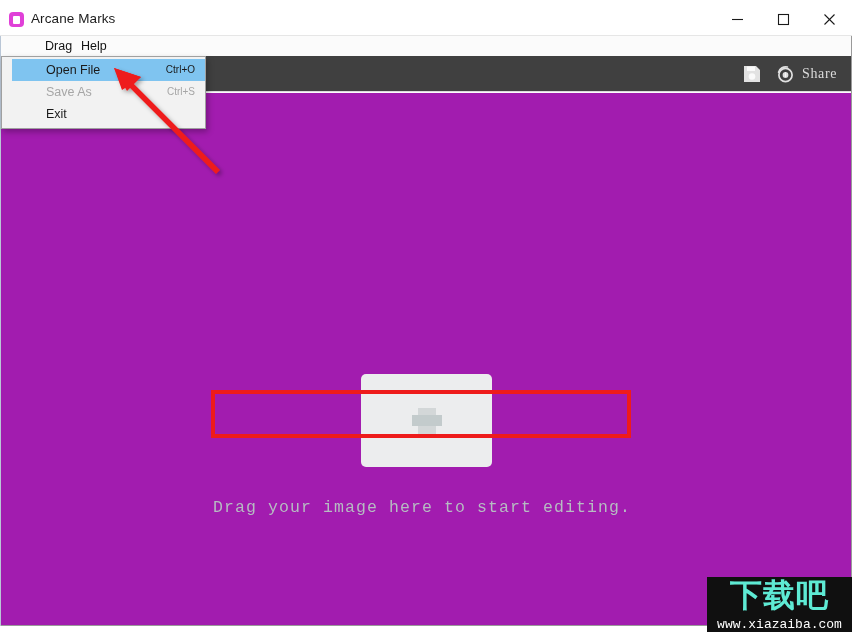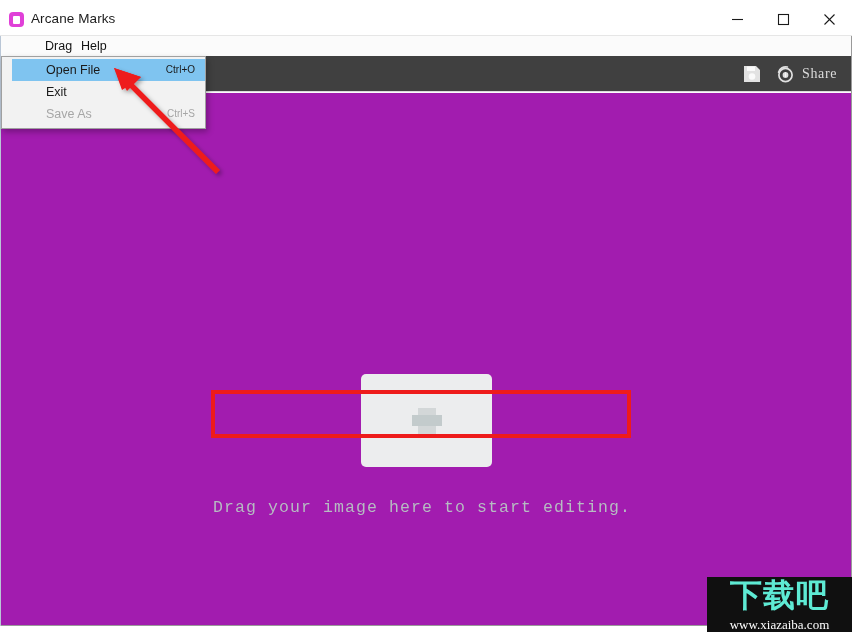--- a/index.html
+++ b/index.html
@@ -266,21 +266,21 @@
     letter-spacing: 1px;
     overflow: hidden;
   }
   #watermark-url {
     position: absolute;
     left: 0; top: 40px;
     width: 145px;
     text-align: center;
     background: #101010;
     color: #ffffff;
-    font-family: Liberation Serif, serif;
+    font-family: Liberation Mono, monospace;
     font-size: 13px;
     line-height: 15px;
   }
 </style>
 </head>
 <body>
 
 <div id="app-window">
 
   <div id="window-left-border"></div>
@@ -351,27 +351,27 @@
       <span id="drop-hint-text">Drag your image here to start editing.</span>
     </div>
 
   </div>
 
   <div id="file-menu">
     <div class="menu-item highlight">
       <span>Open File</span>
       <span class="shortcut">Ctrl+O</span>
     </div>
+    <div class="menu-item disabled">
+      <span>Save As</span>
+      <span class="shortcut">Ctrl+S</span>
+    </div>
     <div class="menu-item">
       <span>Exit</span>
       <span class="shortcut"></span>
-    </div>
-    <div class="menu-item disabled">
-      <span>Save As</span>
-      <span class="shortcut">Ctrl+S</span>
     </div>
   </div>
 
 </div>
 
 <div id="annotation-layer">
   <div id="drop-hint-annotation-box"></div>
   <svg width="852" height="632" viewBox="0 0 852 632" style="position:absolute;left:0;top:0;">
     <defs>
       <filter id="arrowshadow" x="-40%" y="-40%" width="200%" height="200%">

